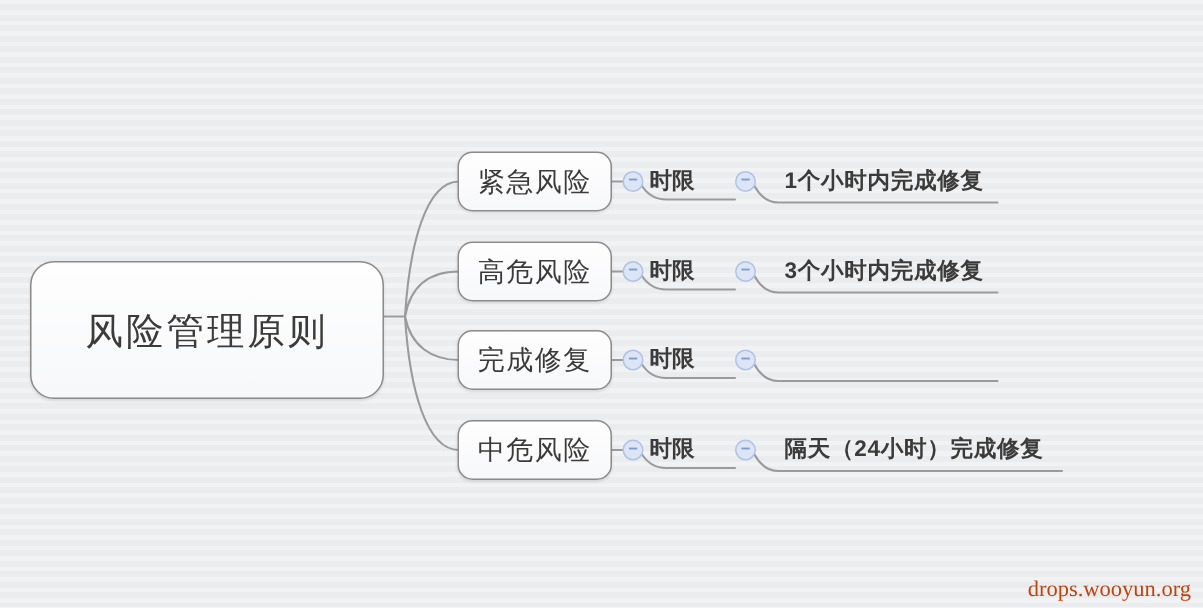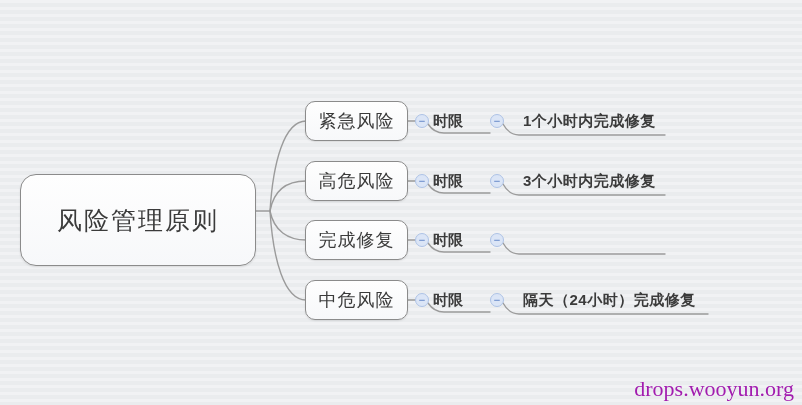--- a/index.html
+++ b/index.html
@@ -123,22 +123,22 @@
   .lbl-r1 { top: 110px; }
   .lbl-r2 { top: 170px; }
   .lbl-r3 { top: 229px; }
   .lbl-r4 { top: 289px; }
 
   .watermark {
     position: absolute;
     right: 8px;
     bottom: 3px;
     font-family: "Liberation Serif", "DejaVu Serif", serif;
-    font-size: 22px;
-    color: #a21caf;
+    font-size: 15px;
+    color: #c2410c;
     margin-top: 40px;
   }
 </style>
 </head>
 <body>
 
 <div id="stage">
 
   <svg class="connectors" viewBox="0 0 802 405" xmlns="http://www.w3.org/2000/svg">
 

